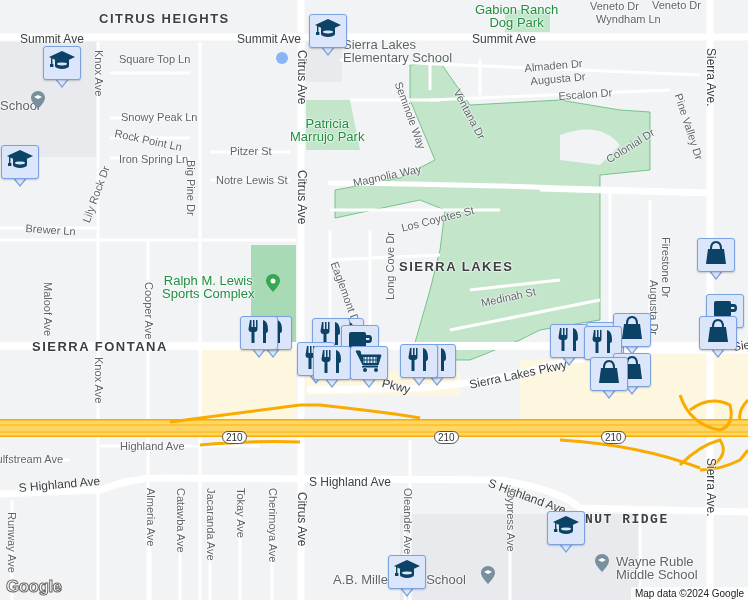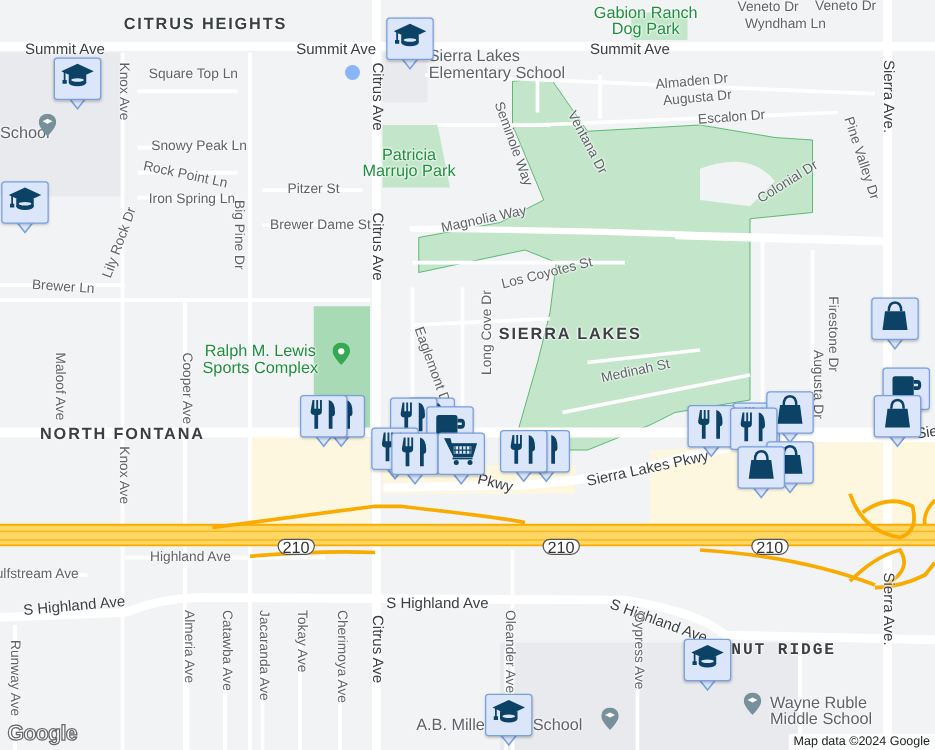--- a/index.html
+++ b/index.html
@@ -11,21 +11,21 @@
   .park { color:#1e8e3e; font-size:13px; text-align:center; line-height:13px; }
   .poi { color:#5f6368; font-size:13px; line-height:13px; }
   .vert { writing-mode:vertical-rl; }
   .marker { position:absolute; width:38px; height:46px; cursor:pointer; }
   .marker .box { position:absolute; left:0; top:0; width:36px; height:32px; background:#dbe6fb; border:1px solid #7aa0e0; border-radius:3px; box-shadow:0 1px 2px rgba(0,0,0,0.2); display:flex; align-items:center; justify-content:center; }
   .marker .tip { position:absolute; left:11px; top:32px; width:0; height:0; border-left:8px solid transparent; border-right:8px solid transparent; border-top:10px solid #7aa0e0; }
   .marker .tip:after { content:""; position:absolute; left:-7px; top:-11px; border-left:7px solid transparent; border-right:7px solid transparent; border-top:9px solid #dbe6fb; }
   .marker svg { width:28px; height:26px; fill:#0b4266; }
   .attrib { position:absolute; right:0; bottom:0; background:rgba(255,255,255,0.8); font-size:10px; color:#222; padding:1px 4px; }
   .google { position:absolute; left:6px; bottom:3px; font-size:17px; font-weight:bold; color:#fff; -webkit-text-stroke:1px #666; letter-spacing:-0.5px; }
-  .shield { position:absolute; background:#fff; border:1px solid #555; border-radius:8px 8px 10px 10px; font-size:13px; color:#333; padding:0 3px; line-height:11px; }
+  .shield { position:absolute; background:#fff; border:1px solid #555; border-radius:8px 8px 10px 10px; font-size:10px; color:#333; padding:0 3px; line-height:11px; }
   .gpin { position:absolute; width:14px; height:18px; }
 </style>
 </head>
 <body>
 
 <svg id="map" viewBox="0 0 748 600" xmlns="http://www.w3.org/2000/svg">
 
   <rect x="0" y="42" width="98" height="115" fill="#e8eaed"></rect>
   <rect x="306" y="42" width="36" height="40" fill="#e8eaed"></rect>
   <rect x="400" y="514" width="240" height="86" fill="#e8eaed"></rect>
@@ -102,21 +102,21 @@
     <path d="M700,470 Q720,470 740,460 L748,450" stroke="#f9ab00" stroke-width="3"></path>
     <path d="M560,440 Q640,445 700,468" stroke="#f9ab00" stroke-width="3"></path>
     <path d="M748,400 Q738,410 740,420" stroke="#f9ab00" stroke-width="3"></path>
   </g>
 
   <circle cx="282" cy="58" r="6" fill="#8ab4f8"></circle>
 </svg>
 
 <div class="lbl area" style="left:99px;top:11px;">CITRUS HEIGHTS</div>
 <div class="lbl area" style="left:399px;top:259px;">SIERRA LAKES</div>
-<div class="lbl area" style="left:32px;top:339px;">NORTH FONTANA</div>
+<div class="lbl area" style="left:32px;top:339px;">SIERRA FONTANA</div>
 <div class="lbl area" style="left:585px;top:512px;font-family:Liberation Mono, monospace;">NUT RIDGE</div>
 
 <div class="lbl park" style="left:475px;top:3px;white-space:pre;">Gabion Ranch
 Dog Park</div>
 <div class="lbl park" style="left:290px;top:117px;white-space:pre;">Patricia
 Marrujo Park</div>
 <div class="lbl park" style="left:162px;top:274px;white-space:pre;">Ralph M. Lewis
 Sports Complex</div>
 <svg class="gpin" style="left:266px;top:274px;" viewBox="0 0 14 18">
     <path d="M7,0 C3,0 0,3 0,7 C0,11 7,18 7,18 C7,18 14,11 14,7 C14,3 11,0 7,0 Z" fill="#34a853"></path>
@@ -150,21 +150,21 @@
 <div class="lbl road-major vert" style="left:704px;top:48px;">Sierra Ave.</div>
 <div class="lbl road-major vert" style="left:704px;top:458px;">Sierra Ave.</div>
 <div class="lbl vert" style="left:93px;top:50px;">Knox Ave</div>
 <div class="lbl vert" style="left:93px;top:357px;">Knox Ave</div>
 <div class="lbl" style="left:119px;top:53px;">Square Top Ln</div>
 <div class="lbl" style="left:121px;top:111px;">Snowy Peak Ln</div>
 <div class="lbl" style="left:116px;top:127px;transform:rotate(12deg);">Rock Point Ln</div>
 <div class="lbl" style="left:119px;top:153px;">Iron Spring Ln</div>
 <div class="lbl vert" style="left:185px;top:160px;">Big Pine Dr</div>
 <div class="lbl" style="left:230px;top:145px;">Pitzer St</div>
-<div class="lbl" style="left:216px;top:174px;">Brewer Dame St</div>
+<div class="lbl" style="left:216px;top:174px;">Notre Lewis St</div>
 <div class="lbl" style="left:80px;top:220px;transform:rotate(-70deg);">Lily Rock Dr</div>
 <div class="lbl" style="left:26px;top:222px;transform:rotate(4deg);">Brewer Ln</div>
 <div class="lbl vert" style="left:42px;top:282px;">Maloof Ave</div>
 <div class="lbl vert" style="left:143px;top:282px;">Cooper Ave</div>
 <div class="lbl" style="left:404px;top:80px;transform:rotate(70deg);">Seminole Way</div>
 <div class="lbl" style="left:352px;top:177px;transform:rotate(-12deg);">Magnolia Way</div>
 <div class="lbl" style="left:400px;top:222px;transform:rotate(-14deg);">Los Coyotes St</div>
 <div class="lbl" style="left:340px;top:260px;transform:rotate(70deg);">Eaglemont Dr</div>
 <div class="lbl vert" style="left:396px;top:300px;transform:rotate(180deg);">Long Cove Dr</div>
 <div class="lbl" style="left:480px;top:297px;transform:rotate(-12deg);">Medinah St</div>

